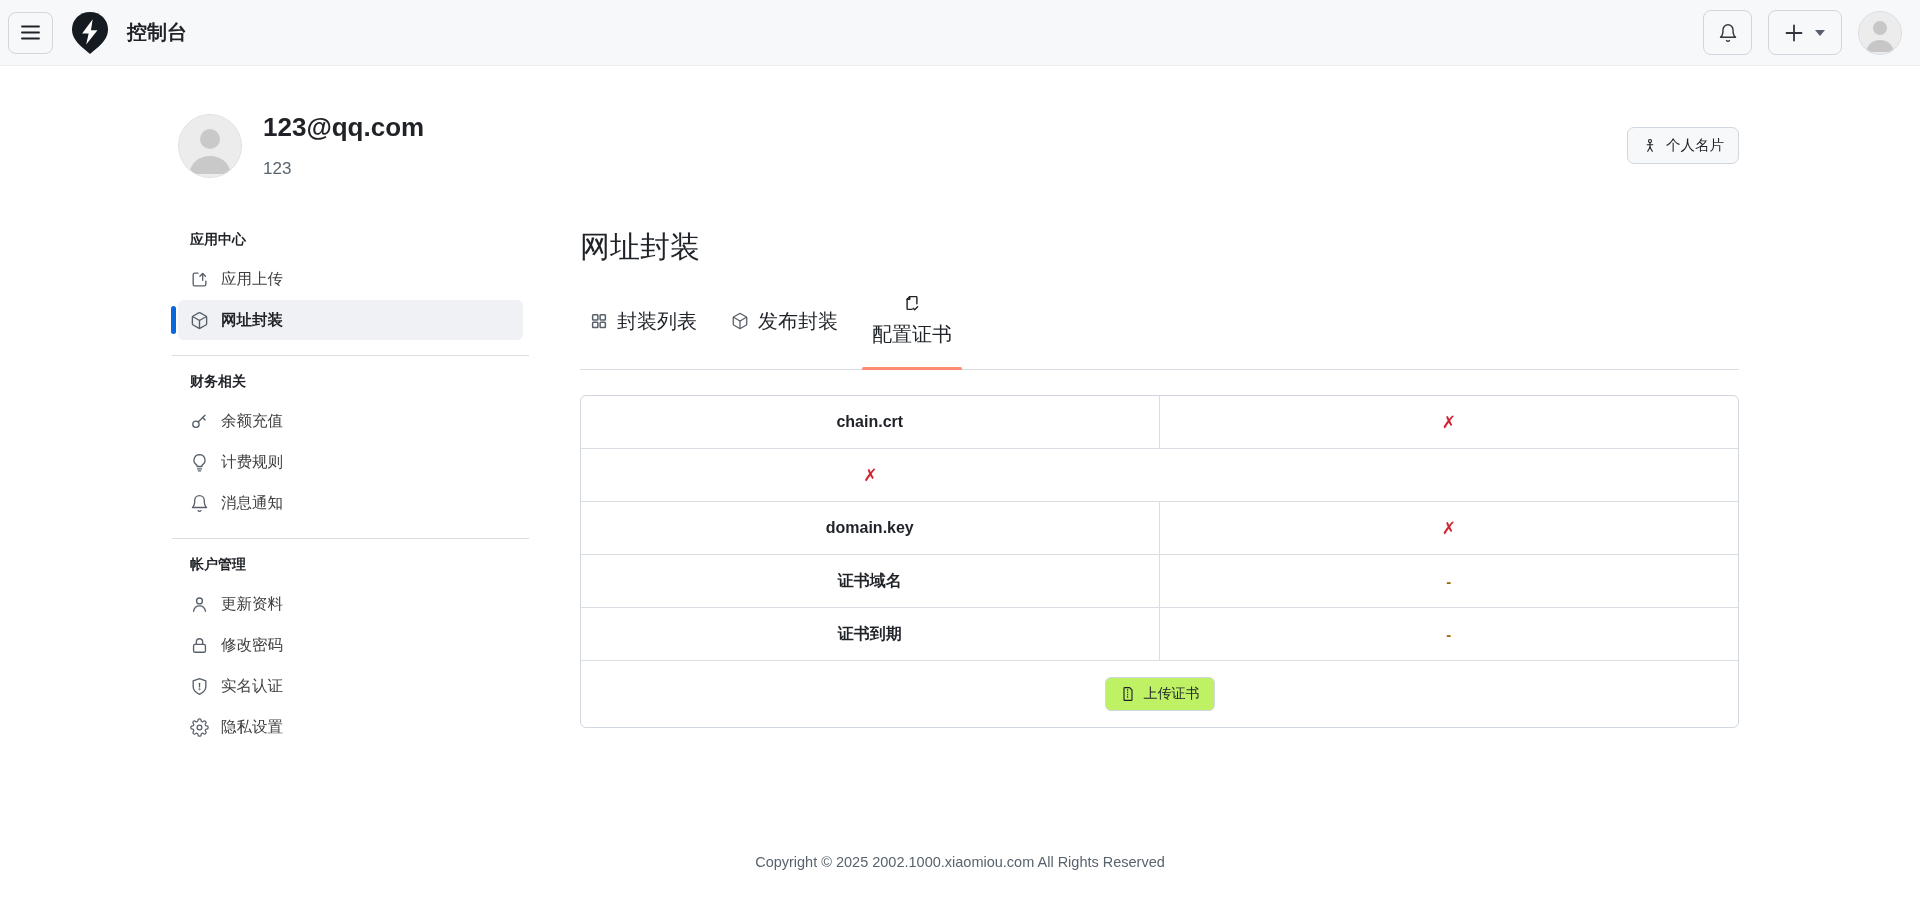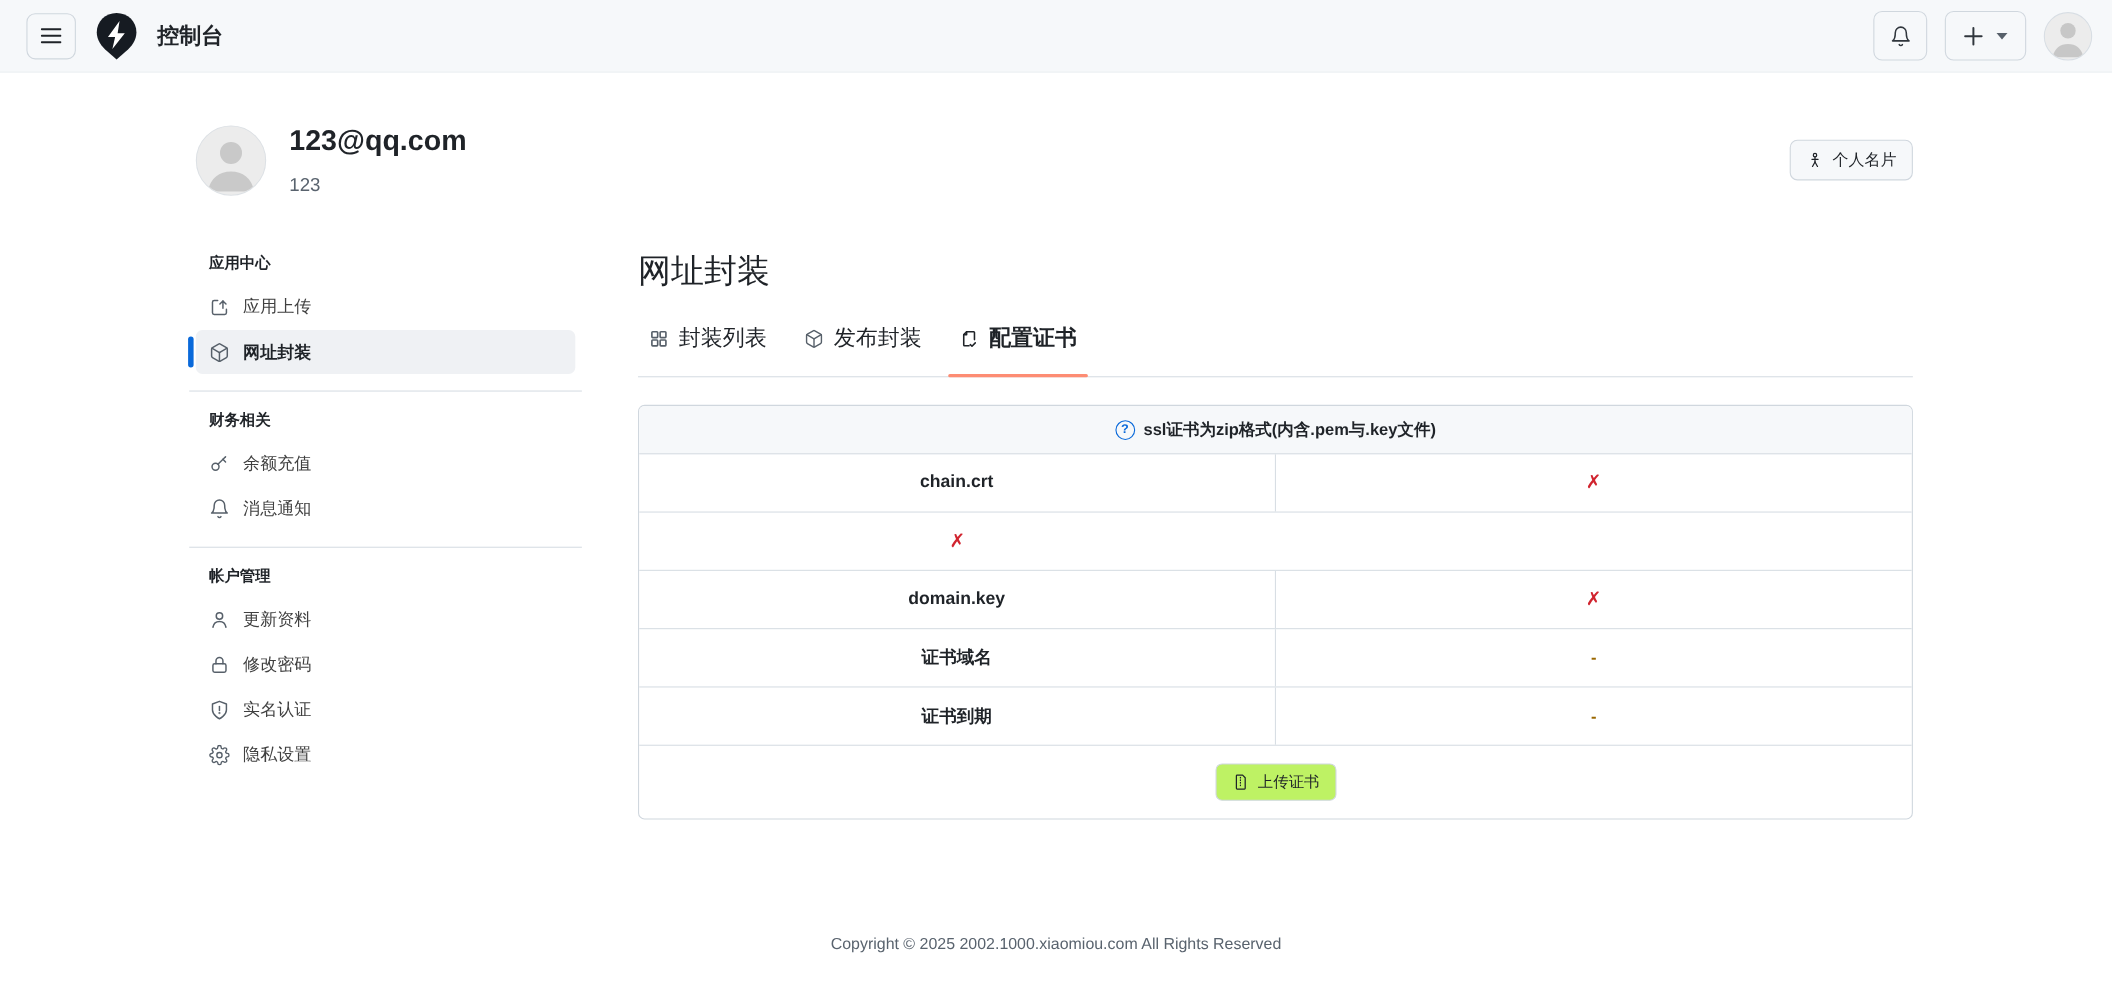--- a/index.html
+++ b/index.html
@@ -1,21 +1,21 @@
 <!DOCTYPE html>
 <html><head>
 <meta charset="utf-8">
 <style>
   * { margin:0; padding:0; box-sizing:border-box; }
   html,body { width:1920px; height:916px; background:#fff; overflow:hidden;
     font-family:"Liberation Sans","DejaVu Sans",sans-serif; color:#1f2328; }
 
   
   .topbar { height:66px; background:#f6f8fa; display:flex; align-items:center;
-    padding:0 18px 0 24px; border-bottom:1px solid #eceff2; }
+    padding:0 18px 0 8px; border-bottom:1px solid #eceff2; }
   .icon-btn { display:flex; align-items:center; justify-content:center;
     border:1px solid #d0d7de; border-radius:8px; background:transparent; cursor:pointer; }
   .hamburger { width:45px; height:42px; }
   .logo { width:46px; height:46px; margin-left:14px; }
   .app-title { font-size:20px; font-weight:700; margin-left:14px; }
   .topbar-right { margin-left:auto; display:flex; align-items:center; gap:16px; }
   .bell-btn { width:49px; height:45px; }
   .plus-btn { width:74px; height:45px; gap:12px; }
   .caret { width:0; height:0; border-left:5px solid transparent; border-right:5px solid transparent;
     border-top:6px solid #57606a; }
@@ -48,21 +48,21 @@
   .side-icon { width:19px; height:19px; color:#57606a; flex:none; display:flex; }
   .divider { border:none; border-top:1px solid #d8dee4; margin:15px 0 17px 0; }
 
   .main { flex:1; margin-left:51px; }
   .page-title { font-size:30px; font-weight:400; line-height:1.2; margin-bottom:27px; }
 
   .tabs { display:flex; border-bottom:1px solid #d8dee4; }
   .tab { position:relative; display:flex; align-items:center; gap:9px;
     padding:2px 10px 21px 10px; margin-right:14px; font-size:20px; cursor:pointer; color:#1f2328; }
   .tab .tab-icon { width:18px; height:18px; color:#57606a; display:flex; }
-  .tab.active { font-weight:700; }
+  .tab.active { font-weight:400;flex-direction:column; }
   .tab.active .tab-icon { color:#1f2328; }
   .tab.active::after { content:""; position:absolute; left:0; right:0; bottom:-1px;
     height:3px; border-radius:3px; background:#fd8c73; }
 
   
   .cert-table { margin-top:25px; border:1px solid #d0d7de; border-radius:6px; overflow:hidden; }
   .tbl-header { height:44px; background:#f6f8fa; border-bottom:1px solid #d8dee4;
     display:flex; align-items:center; justify-content:center; gap:8px;
     font-size:15px; font-weight:700; }
   .help-icon { width:18px; height:18px; border:1.8px solid #0969da; border-radius:50%;
@@ -202,20 +202,30 @@
         <span class="side-icon">
           <svg width="19" height="19" viewBox="0 0 24 24" fill="none" stroke="currentColor" stroke-width="1.7" stroke-linecap="round" stroke-linejoin="round">
               <circle cx="7.5" cy="15.5" r="4"></circle>
               <path d="M10.3 12.7 19 4"></path>
               <path d="M16 7l3 3"></path>
             </svg>
         </span>
         <span class="lbl">余额充值</span>
       </div>
 
+      <div class="side-item">
+        <span class="side-icon">
+          <svg width="19" height="19" viewBox="0 0 24 24" fill="none" stroke="currentColor" stroke-width="1.7" stroke-linecap="round" stroke-linejoin="round">
+              <path d="M12 2a7 7 0 0 0-4 12.7c.6.5 1 1.4 1 2.3h6c0-.9.4-1.8 1-2.3A7 7 0 0 0 12 2z"></path>
+              <line x1="9.5" y1="20" x2="14.5" y2="20"></line>
+              <line x1="10.5" y1="22.5" x2="13.5" y2="22.5"></line>
+            </svg>
+        </span>
+        <span class="lbl">计费规则</span>
+      </div>
 
       <div class="side-item">
         <span class="side-icon">
           <svg width="19" height="19" viewBox="0 0 24 24" fill="none" stroke="currentColor" stroke-width="1.7" stroke-linecap="round" stroke-linejoin="round">
               <path d="M18 8A6 6 0 0 0 6 8c0 7-3 9-3 9h18s-3-2-3-9"></path>
               <path d="M13.73 21a2 2 0 0 1-3.46 0"></path>
             </svg>
         </span>
         <span class="lbl">消息通知</span>
       </div>
@@ -297,24 +307,20 @@
                 <path d="M18.5 13V4.5a1 1 0 0 0-1-1H9L5.5 7v12.5a1 1 0 0 0 1 1H12"></path>
                 <path d="M9 3.5V7H5.5"></path>
                 <path d="M13.5 19l2 2 4-4"></path>
               </svg>
           </span>
           <span>配置证书</span>
         </div>
       </div>
 
       <section class="cert-table">
-        <div class="tbl-header">
-          <span class="help-icon"></span>
-          <span>ssl证书为zip格式(内含.pem与.key文件)</span>
-        </div>
 
         <div class="tbl-row">
           <div class="tbl-cell cell-name">chain.crt</div>
           <div class="tbl-cell status-missing">✗</div>
         </div>
         <div class="tbl-row">
           <div class="tbl-cell status-missing">✗</div>
         </div>
         <div class="tbl-row">
           <div class="tbl-cell cell-name">domain.key</div>

